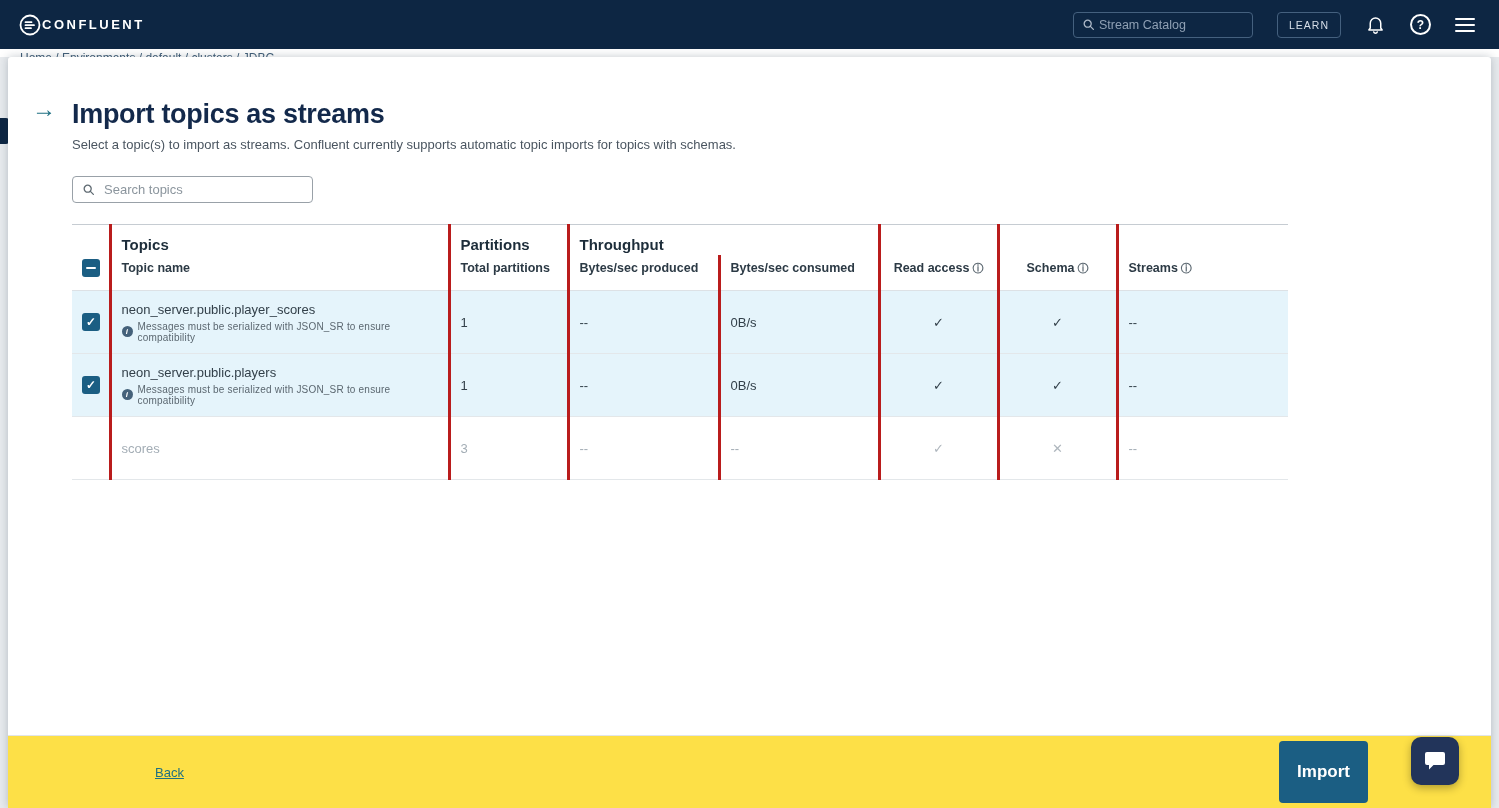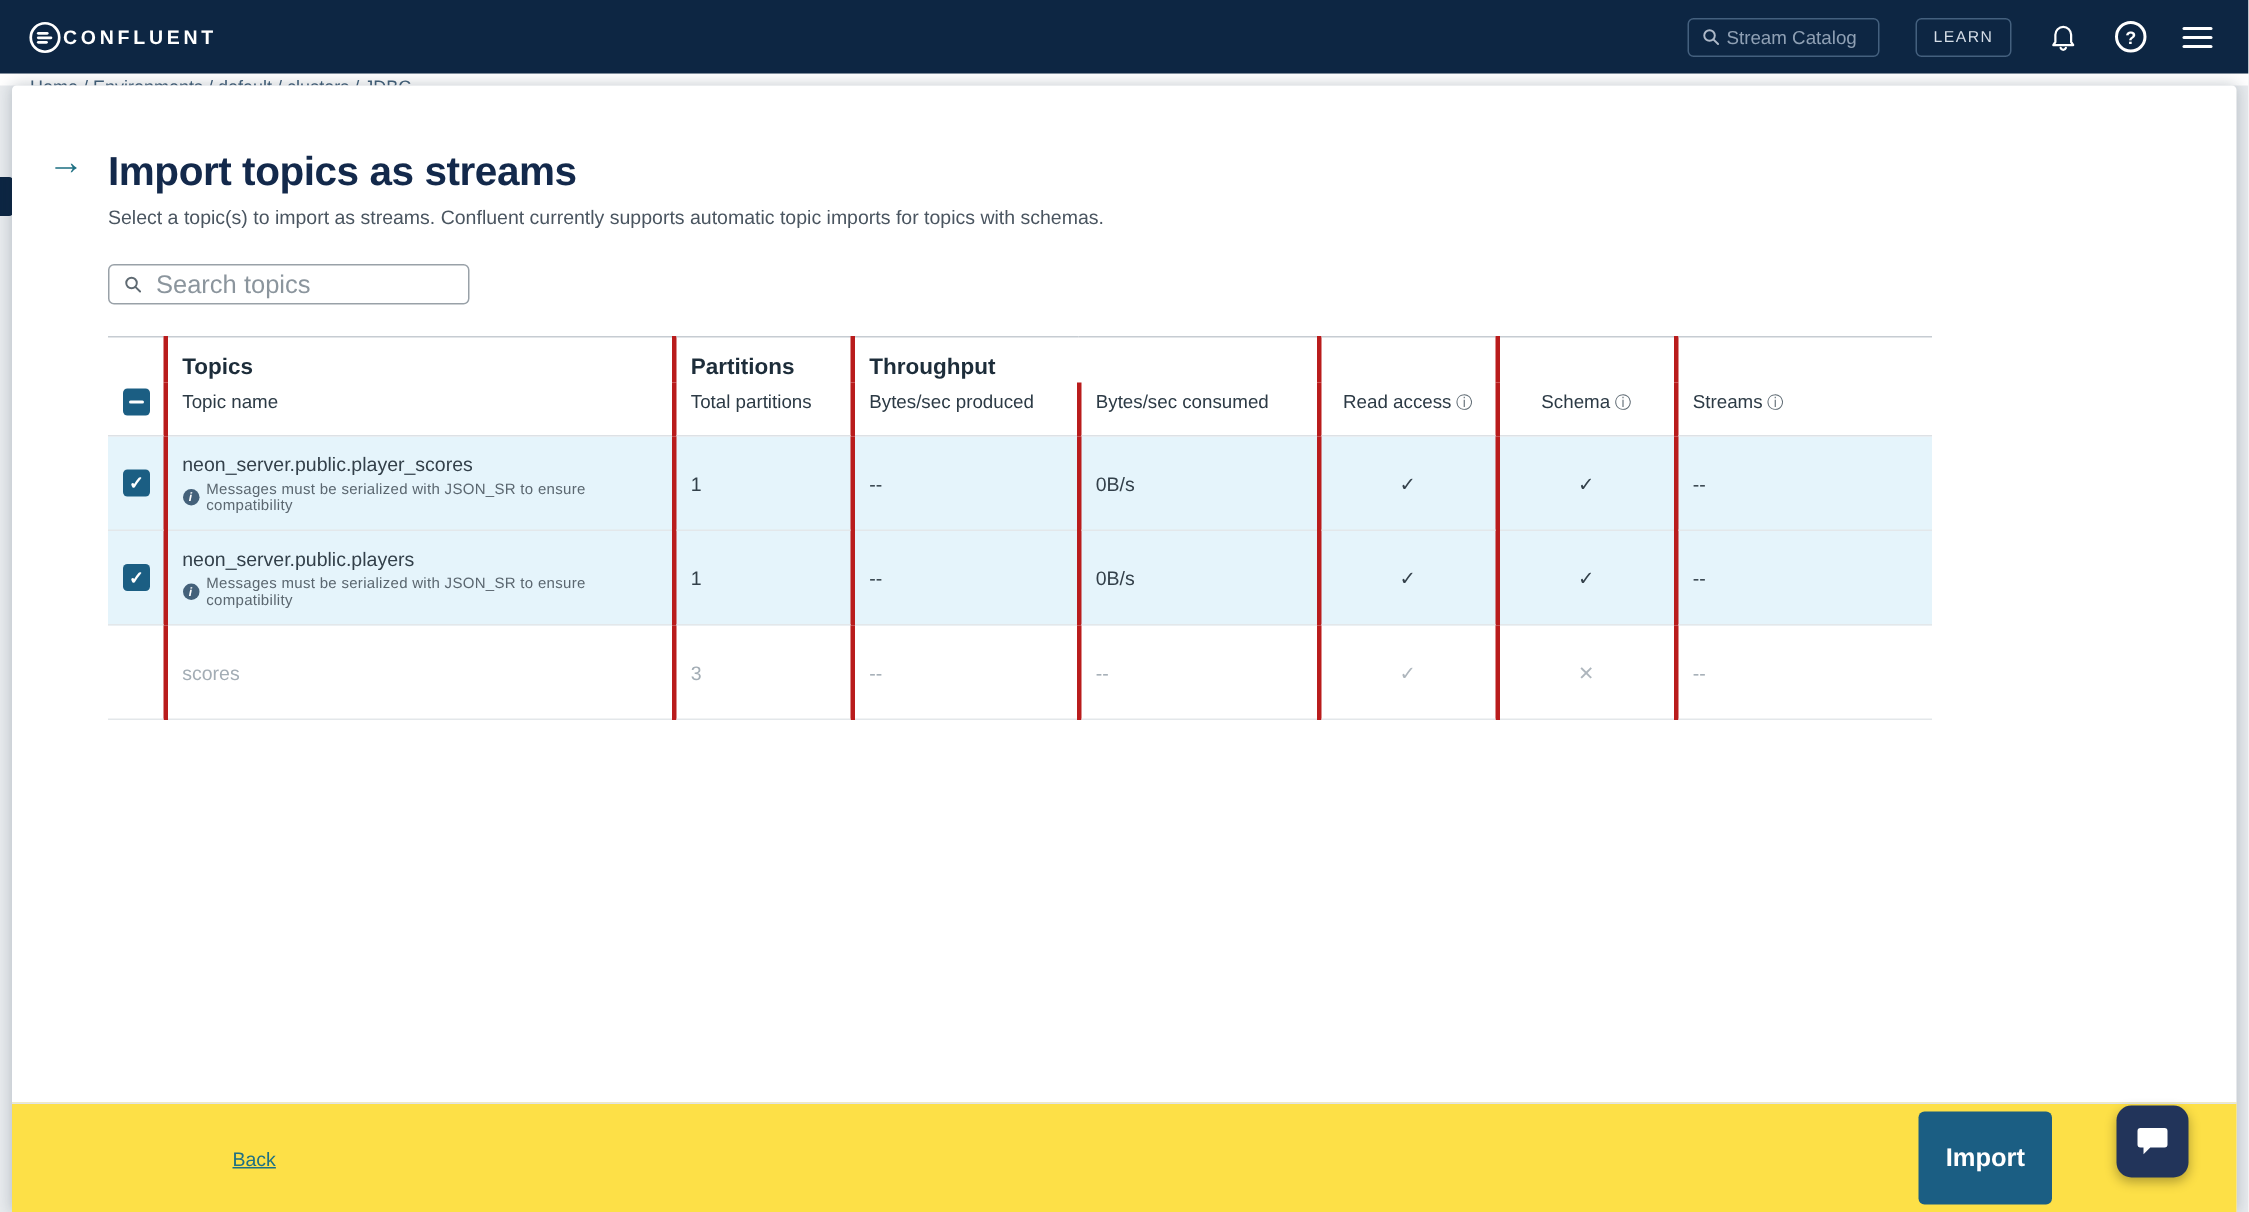--- a/index.html
+++ b/index.html
@@ -13,21 +13,21 @@
   
   .navbar {
     position:absolute; top:0; left:0; right:0; height:49px;
     background:#0d2643; display:flex; align-items:center;
     padding:0 18px; z-index:30;
   }
   .brand { display:flex; align-items:center; cursor:pointer; }
   .brand-name { color:#ffffff; font-size:13px; font-weight:700; letter-spacing:2.5px; }
   .nav-right { margin-left:auto; display:flex; align-items:center; gap:24px; }
   .nav-search {
-    display:flex; align-items:center; gap:2px; width:128px; height:26px;
+    display:flex; align-items:center; gap:2px; width:180px; height:26px;
     border:1px solid #44607e; border-radius:4px; padding:0 8px;
   }
   .nav-search input {
     background:transparent; border:none; outline:none; width:100%;
     color:#cdd6e0; font-size:12.5px; font-family:"Liberation Sans", sans-serif;
   }
   .nav-search input::placeholder { color:#8fa0b4; }
   .learn-btn {
     border:1px solid #44607e; border-radius:4px; background:transparent;
     color:#d6dee8; font-size:10.5px; letter-spacing:1px; font-weight:400;
@@ -70,21 +70,21 @@
     color:#13294b; letter-spacing:-0.3px;
   }
   .subtitle { margin:0 0 24px 0; font-size:13px; color:#4a5560; }
 
   .search-topics {
     width:241px; height:27px; border:1px solid #99a1a8; border-radius:4px;
     display:flex; align-items:center; gap:7px; padding:0 9px; margin-bottom:21px;
     background:#fff;
   }
   .search-topics input {
-    border:none; outline:none; width:100%; font-size:17px; color:#33404a;
+    border:none; outline:none; width:100%; font-size:13px; color:#33404a;
     font-family:"Liberation Sans", sans-serif; background:transparent;
   }
   .search-topics input::placeholder { color:#8b959d; }
 
   
   .topics-table { border-collapse:collapse; table-layout:fixed; width:1216px; }
   .c-cb   { width:38px; }
   .c-name { width:339px; }
   .c-part { width:119px; }
   .c-prod { width:151px; }
@@ -95,21 +95,21 @@
 
   .topics-table thead tr:first-child th { border-top:1px solid #c6ccd2; }
   .topics-table th + th, .topics-table td + td { border-left:3px solid #b91c1c; }
   .topics-table thead tr:last-child th { border-bottom:1px solid #dde1e5; }
 
   .group-th {
     text-align:left; font-size:15px; font-weight:700; color:#1d2d3a;
     padding:11px 10px 2px 10px;
   }
   .sub-th {
-    text-align:left; font-size:12.5px; font-weight:400; color:#2c3a45;
+    text-align:left; font-size:12.5px; font-weight:700; color:#2c3a45;
     padding:4px 10px 13px 10px;
   }
   .sub-th.center { text-align:center; }
   .info-glyph { color:#5b6770; font-size:11px; margin-left:3px; }
 
   .topics-table tbody tr { height:63px; }
   .topics-table tbody tr.selected { background:#e5f4fb; }
   .topics-table td {
     padding:7px 10px; font-size:13px; color:#33404a;
     border-bottom:1px solid #e3e7ea; vertical-align:middle;

